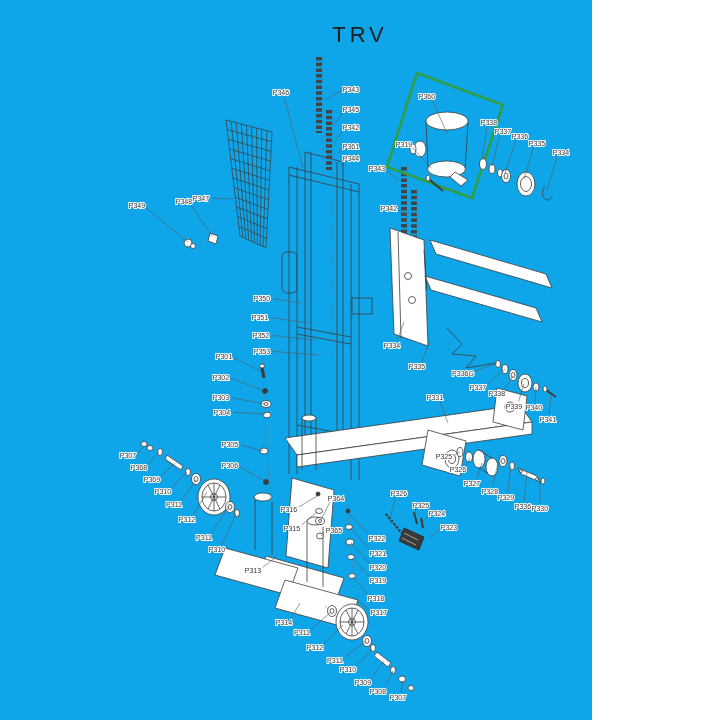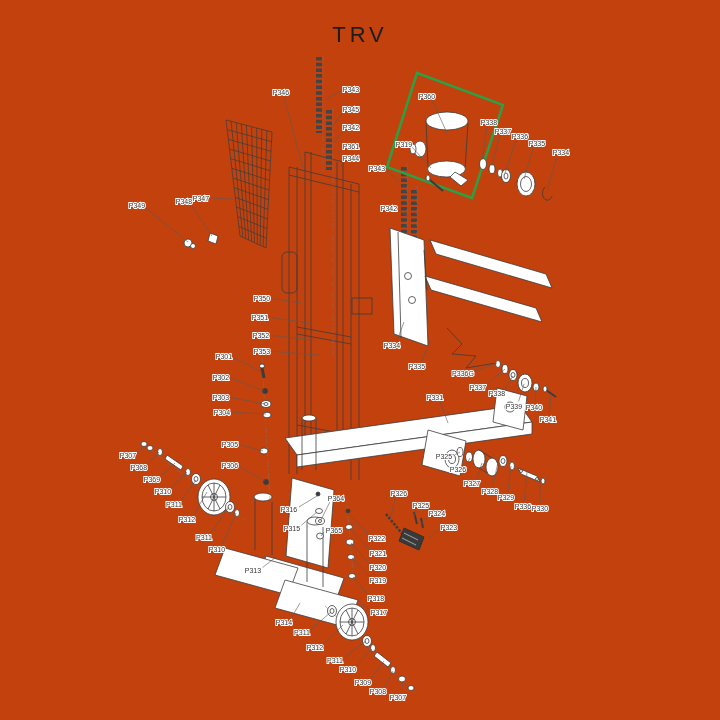--- a/index.html
+++ b/index.html
@@ -1,16 +1,16 @@
 <!DOCTYPE html>
 <html><head>
 <meta charset="utf-8">
 <style>
   html,body{margin:0;padding:0;background:#fff;}
-  #stage{position:relative;width:720px;height:720px;background:#c2410c;overflow:hidden;
+  #stage{position:relative;width:592px;height:720px;background:#0ea5e9;overflow:hidden;
          font-family:"Liberation Sans",sans-serif;text-decoration:underline;}
   #title{position:absolute;top:22px;left:0;width:720px;text-align:center;
          font-size:22px;letter-spacing:4px;color:#1d1d1d;font-weight:400;}
   svg{position:absolute;top:0;left:0;}
   .art{stroke:#3c3c3c;stroke-width:0.8;fill:none;}
   .artfill{stroke:#3c3c3c;stroke-width:0.8;fill:#ffffff;}
   .dark{stroke:#2e2e2e;stroke-width:0.9;fill:#3a3a3a;}
   .chain{stroke:#444;stroke-width:6;stroke-dasharray:3.5,2.2;fill:none;}
   .axis{stroke:#777;stroke-width:0.5;stroke-dasharray:6,2,1.5,2;fill:none;}
   .leader{stroke:#5a5a5a;stroke-width:0.6;}

